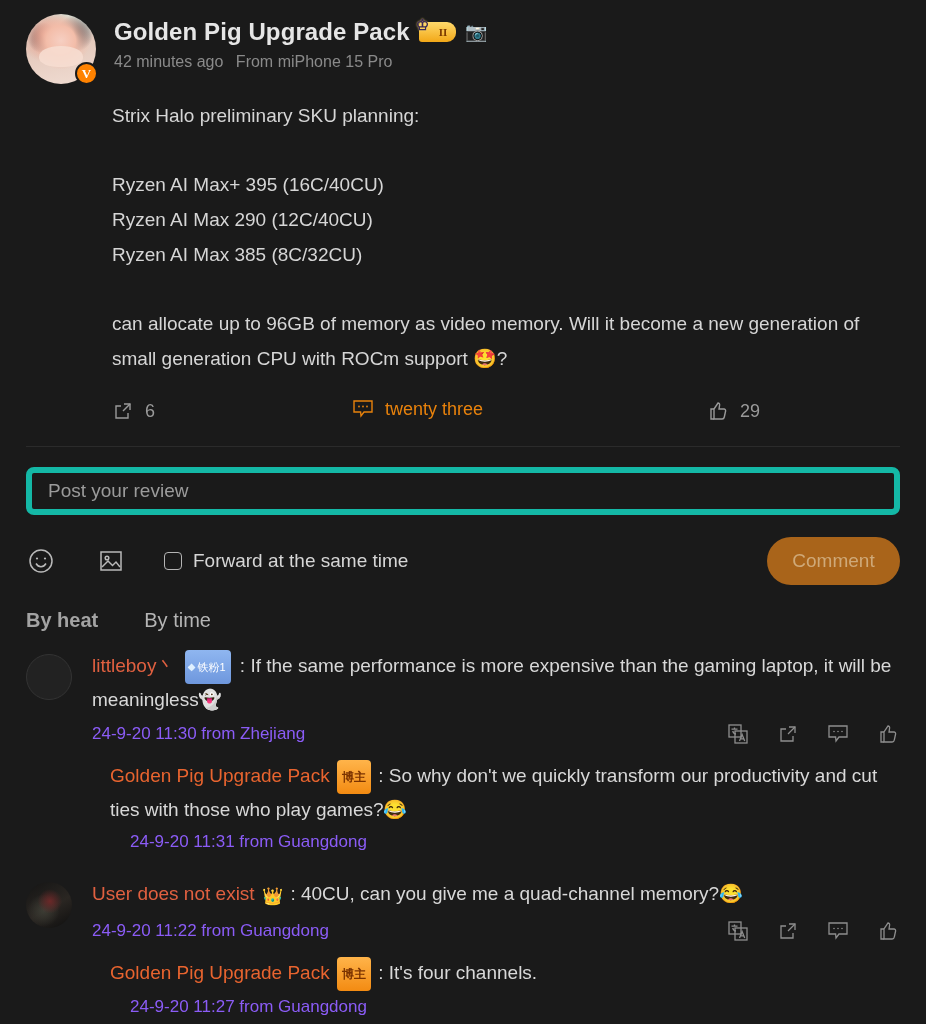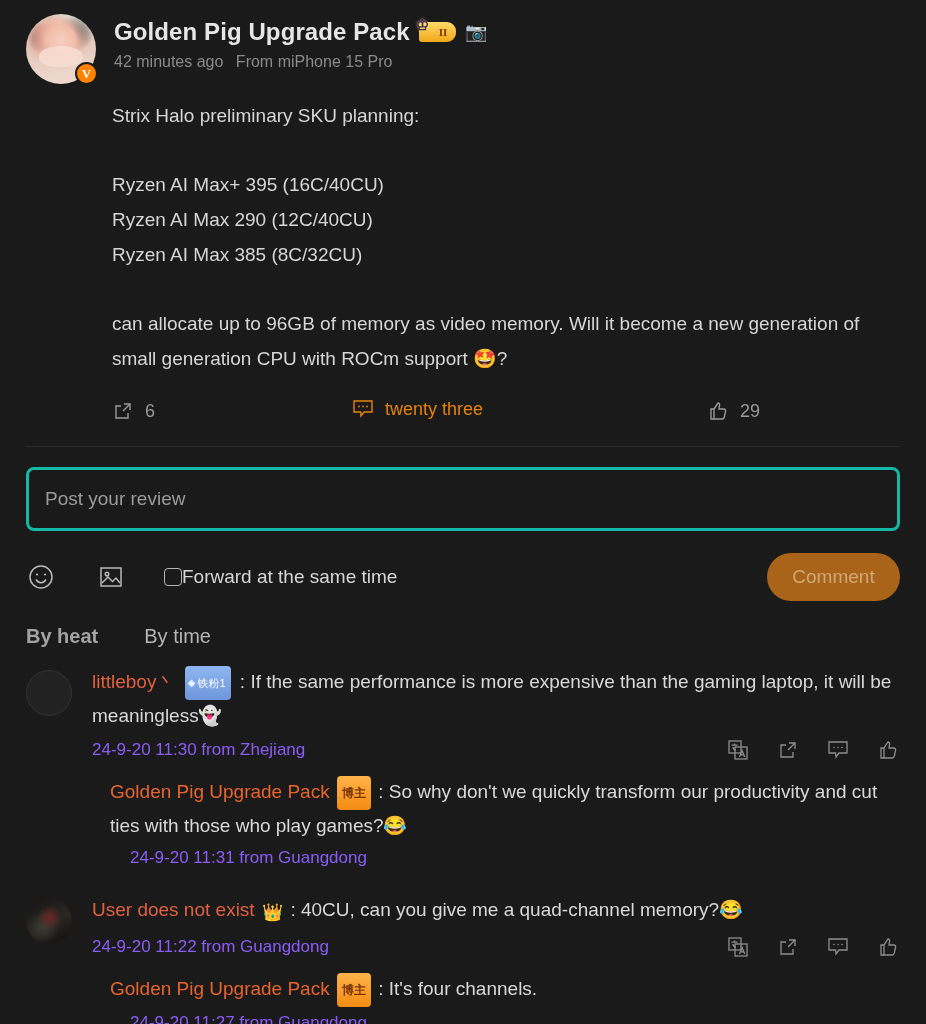--- a/index.html
+++ b/index.html
@@ -71,28 +71,28 @@
   .pa.comment { flex: 0 0 300px; color: #e8820c; }
   .pa.like { flex: 1; justify-content: flex-start; padding-left: 55px; }
   .ic { display: inline-flex; width: 22px; height: 22px; align-items: center; justify-content: center; }
   .ic svg { display: block; }
 
   .divider { height: 1px; background: #2b2b2b; margin: 22px 26px 0 26px; }
 
   
   .composer { padding: 20px 26px 0 26px; }
   .composer-box {
-    height: 64px; border: 3px solid #14b8a6; border-radius: 8px;
+    height: 48px; border: 6px solid #14b8a6; border-radius: 8px;
     display: flex; align-items: center; padding: 0 16px;
   }
   .composer-placeholder { font-size: 19px; color: #9b9b9b; }
   .composer-row { display: flex; align-items: center; margin-top: 22px; }
   .cicon { width: 30px; height: 30px; color: #b9b9b9; }
   .cicon + .cicon { margin-left: 40px; }
-  .fwd { display: flex; align-items: center; margin-left: 38px; }
+  .fwd { display: flex; align-items: center; margin-left: 38px; gap: 11px; }
   .checkbox { width: 18px; height: 18px; border: 1.6px solid #b5b5b5; border-radius: 4px; }
   .fwd-label { font-size: 19px; color: #d6d6d6; }
   .comment-btn {
     margin-left: auto; width: 133px; height: 48px; border-radius: 24px;
     background: #a9641a; color: #cfa978; font-size: 19px;
     display: flex; align-items: center; justify-content: center;
     border: none; cursor: pointer; font-family: "Liberation Sans", sans-serif;
   }
 
   

